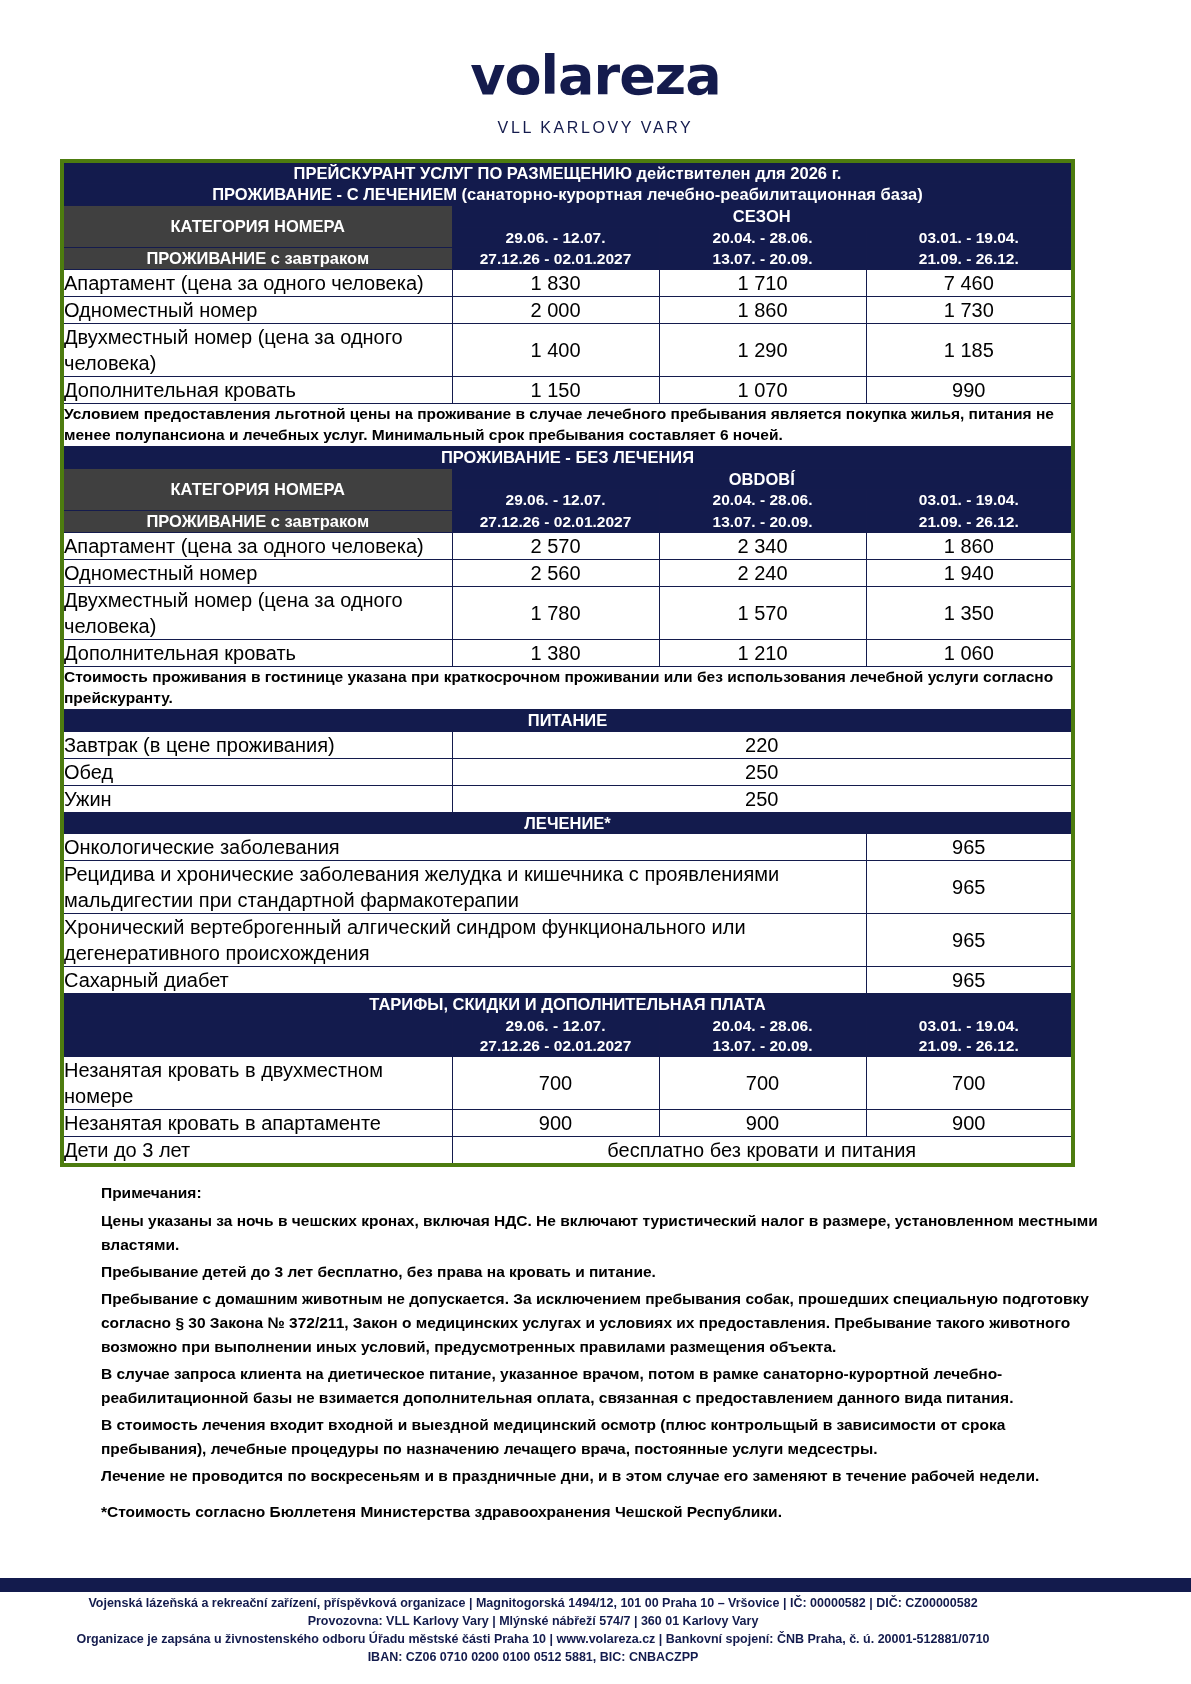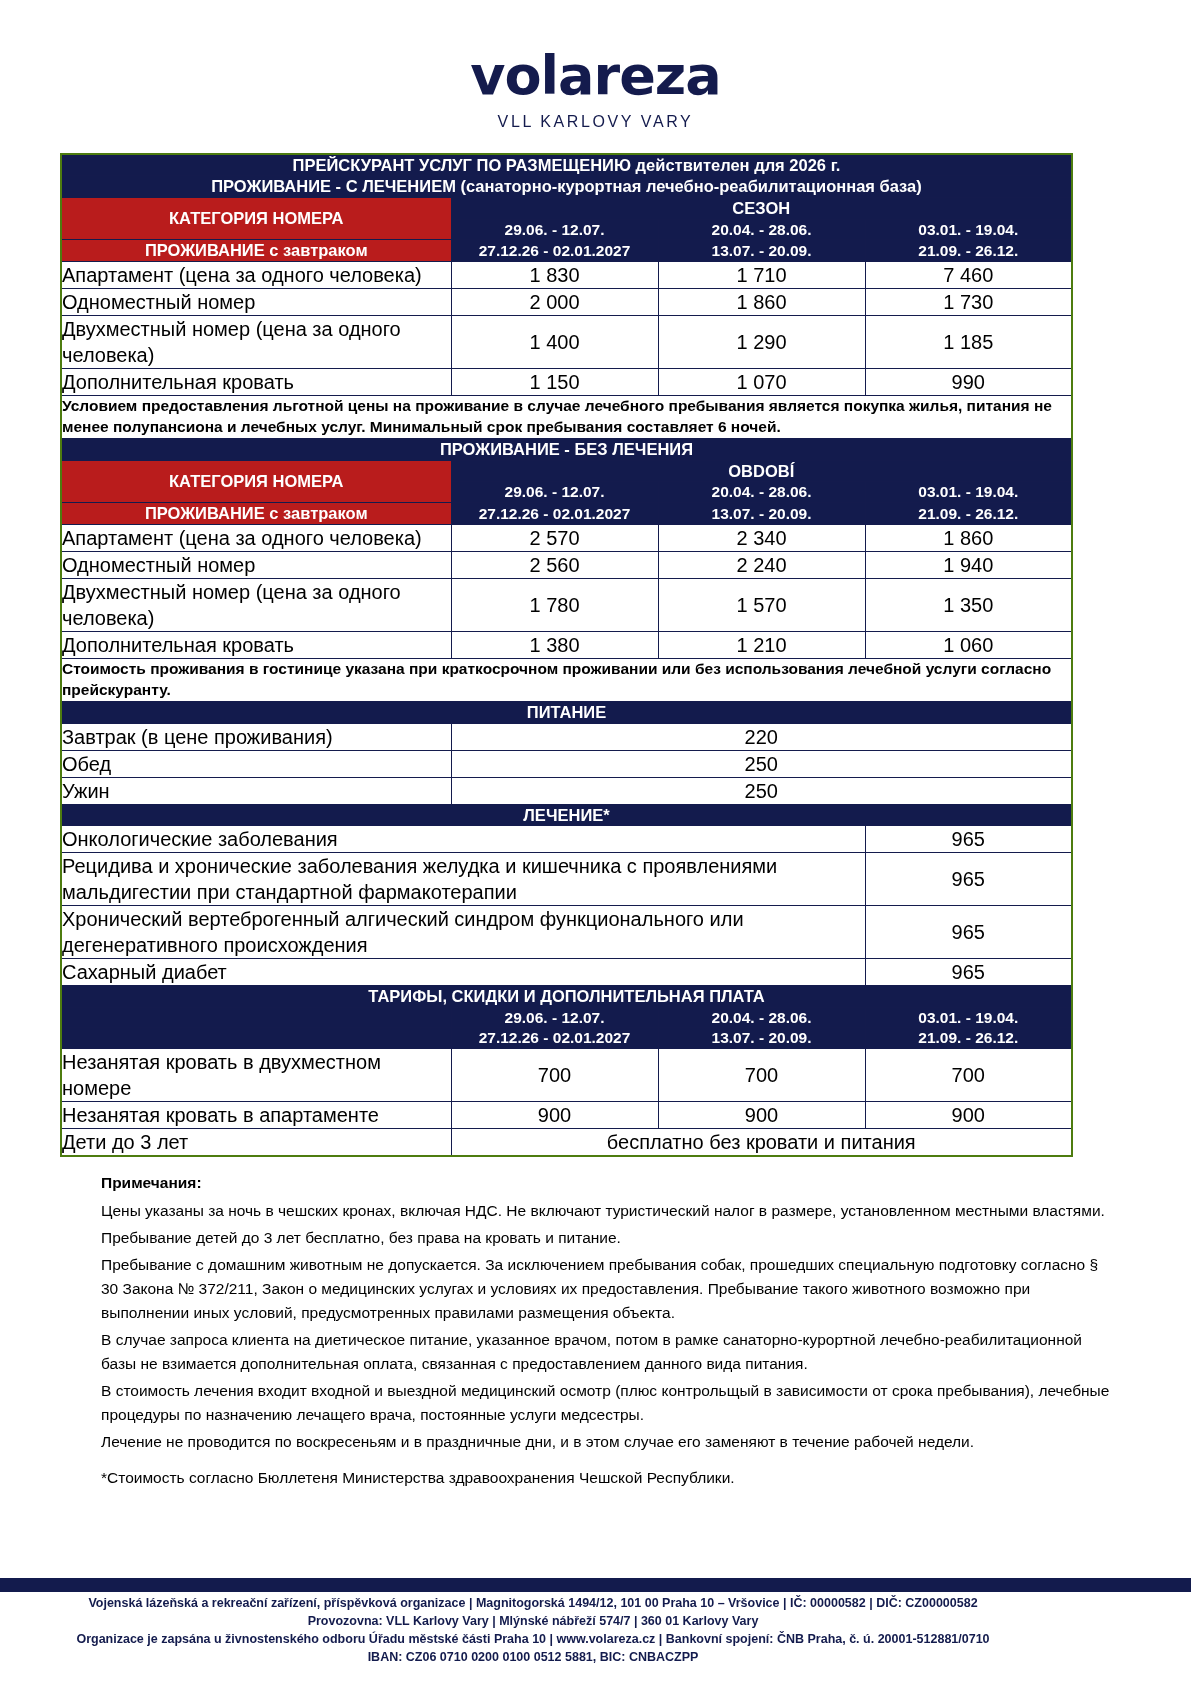--- a/index.html
+++ b/index.html
@@ -33,46 +33,46 @@
     font-weight: bold;
     letter-spacing: -1px;
     color: #141b4d;
     line-height: 1.05;
   }
   .logo-sub {
     font-family: "Liberation Sans", sans-serif;
     font-size: 16px;
     letter-spacing: 2.6px;
     color: #141b4d;
-    margin-top: 8px;
+    margin-top: 14px;
   }
   
   table.price {
     border-collapse: collapse;
     width: 1011px;
     table-layout: fixed;
-    border: 2px solid #4d7c0f;
+    border: 4px solid #4d7c0f;
   }
   table.price td, table.price th {
     border: 1px solid #141b4d;
     padding: 0;
     vertical-align: middle;
   }
   .hdr {
     background: #131b4d;
     color: #ffffff;
     font-weight: bold;
     text-align: center;
     font-size: 16.5px;
     padding: 6px 4px;
     line-height: 1.25;
   }
   .hdr.small { font-size: 15.5px; }
   .hdr-left {
-    background: #b91c1c;
+    background: #404040;
     color: #ffffff;
     font-weight: bold;
     text-align: center;
     font-size: 16.5px;
     padding: 7px 6px;
     line-height: 1.3;
   }
   .cell {
     font-size: 20px;
     padding: 5px 8px;
@@ -92,20 +92,21 @@
     font-size: 15.5px;
     line-height: 1.55;
     margin-left: 41px;
   }
   .notes .title {
     font-weight: bold;
     margin-bottom: 4px;
   }
   .notes p {
     margin: 0 0 3px 0;
+    font-weight: bold;
   }
   .notes p.spaced { margin-top: 12px; }
   
   .footer-bar {
     position: absolute;
     left: 0;
     bottom: 92px;
     width: 1191px;
     height: 14px;
     background: #131b4d;

